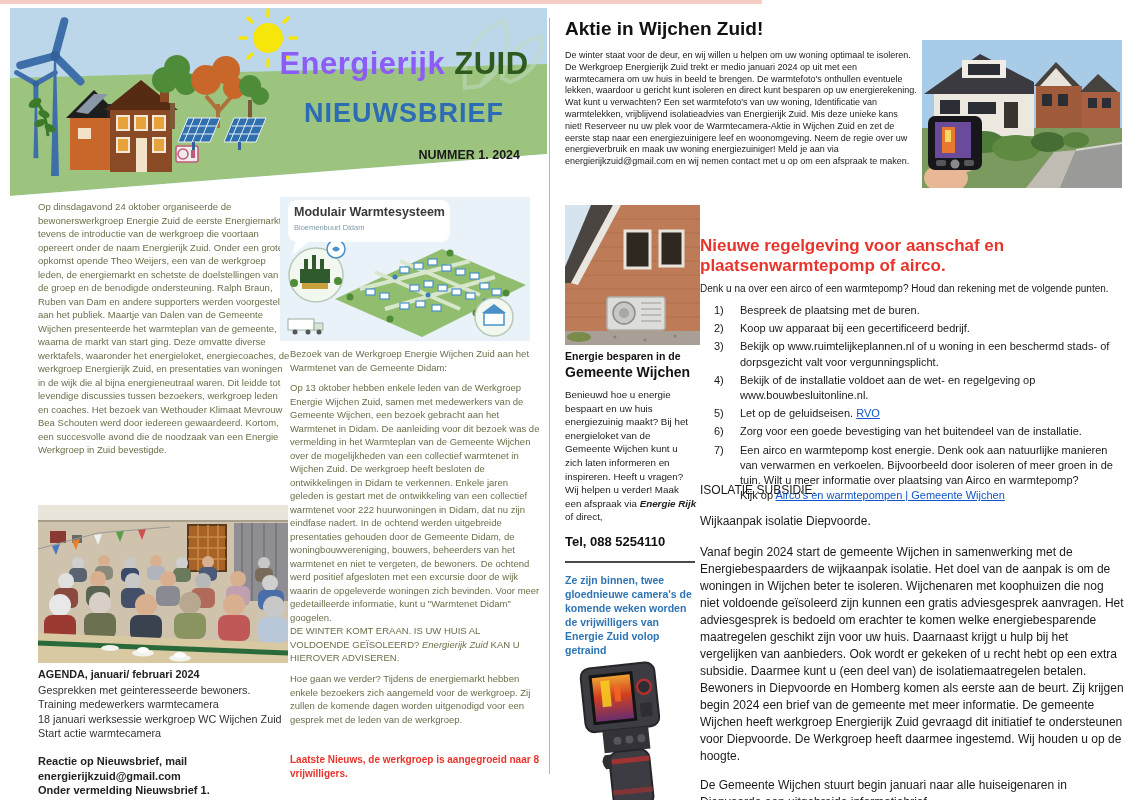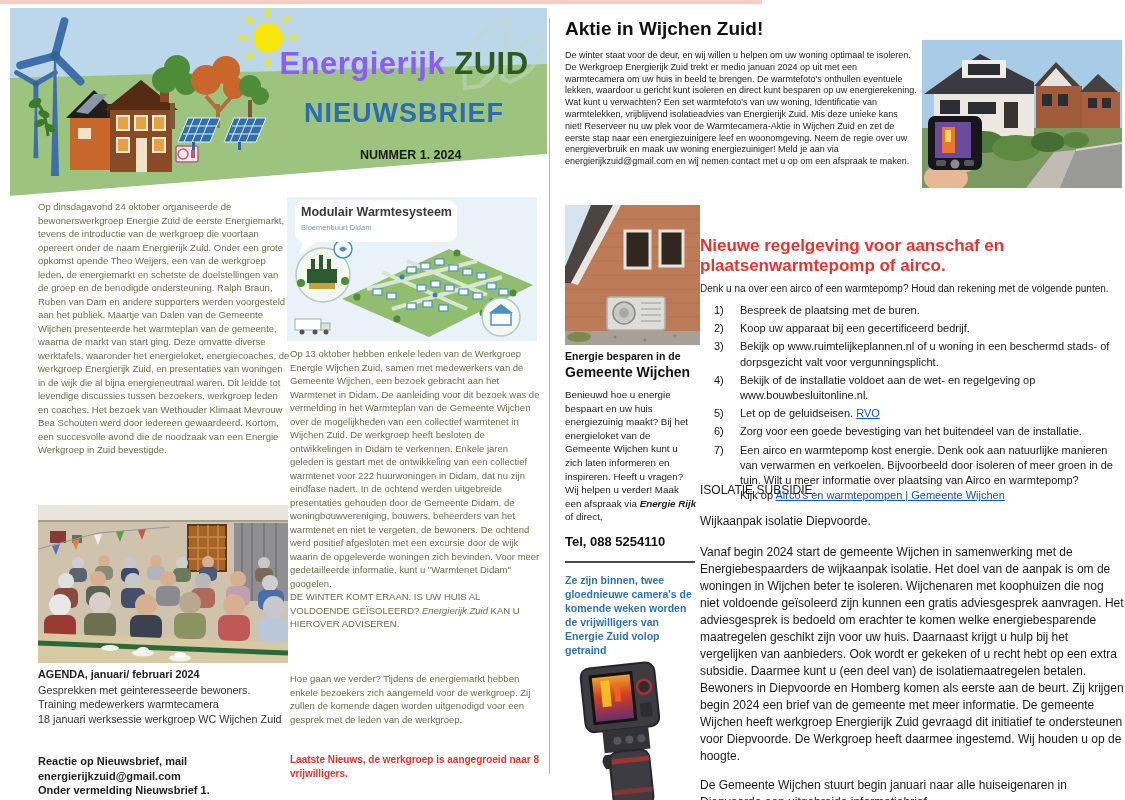--- a/index.html
+++ b/index.html
@@ -10,34 +10,34 @@
   .top-edge{left:0;top:0;width:762px;height:4px;background:#f6cdc5;}
   
   .banner{left:10px;top:8px;width:537px;height:188px;}
   .banner svg{display:block;}
   .banner-title{left:252px;top:38px;width:284px;text-align:center;font-weight:bold;
                 font-size:31px;letter-spacing:0.5px;}
   .banner-title .blue{color:#8b5cf6;text-align:center;}
   .banner-title .green{color:#2d5a1e;}
   .banner-sub{left:252px;top:90px;width:284px;text-align:center;font-weight:bold;
               font-size:27px;color:#2b6cb5;letter-spacing:1px;}
-  .banner-issue{left:350px;top:140px;width:160px;text-align:left;font-weight:bold;
+  .banner-issue{left:350px;top:140px;width:160px;text-align:right;font-weight:bold;
                 font-size:12.5px;color:#1a1a1a;}
   
   .olive{color:#6e6d4b;font-size:9.5px;line-height:13.5px;}
   .intro{left:38px;top:200px;width:252px;}
   .mid-flow{left:290px;top:347px;width:252px;}
   .mid-flow .bezoek-heading{margin-bottom:7px;}
   .mid-flow .winter{}
   .verder{left:290px;top:672px;width:252px;}
   .laatste{left:290px;top:753px;width:252px;color:#e8342c;font-weight:bold;
            font-size:10px;line-height:14px;}
   
   .audience-photo{left:38px;top:505px;width:250px;height:158px;}
-  .warmte-illus{left:287px;top:197px;width:250px;height:109px;background:#e9f2f8;}
+  .warmte-illus{left:280px;top:197px;width:250px;height:109px;background:#e9f2f8;}
   .illus-title{left:14px;top:8px;width:170px;font-size:12.5px;color:#3a3a3a;font-weight:600;}
   .illus-sub{left:14px;top:26px;width:170px;font-size:7.5px;color:#7d9aa8;}
   .brick-photo{left:565px;top:205px;width:135px;height:140px;}
   .street-photo{left:922px;top:40px;width:200px;height:148px;}
   
   .agenda{left:38px;top:667px;width:265px;color:#333;font-size:10.8px;line-height:14.6px;}
   .agenda .agenda-heading{font-weight:bold;color:#222;margin-bottom:1px;}
   .reactie{left:38px;top:754px;width:268px;color:#222;font-weight:bold;
            font-size:11px;line-height:14.5px;}
   
@@ -263,20 +263,21 @@
         <ellipse cx="142" cy="150" rx="6" ry="3" fill="#ffffff"></ellipse>
       <ellipse cx="72" cy="143" rx="9" ry="3" fill="#f2f2ee"></ellipse>
     </svg>
   </div>
 
   <div class="abs agenda">
     <div class="agenda-heading">AGENDA, januari/ februari 2024</div>
     <div>Gesprekken met geinteresseerde bewoners.</div>
     <div>Training medewerkers warmtecamera</div>
     <div>18 januari werksessie werkgroep WC Wijchen Zuid</div>
+    <div>Start actie warmtecamera</div>
   </div>
 
   <div class="abs reactie">
     <div>Reactie op Nieuwsbrief, mail energierijkzuid@gmail.com</div>
     <div>Onder vermelding Nieuwsbrief 1.</div>
   </div>
 
   <div class="abs warmte-illus">
     <svg viewBox="0 0 250 144" width="250" height="144" style="position:absolute;left:0;top:0;">
       <rect width="250" height="144" fill="#e9f2f8"></rect>
@@ -339,20 +340,21 @@
         <circle cx="39" cy="135" r="2.5" fill="#555"></circle>
 
       <rect x="8" y="3" width="162" height="42" rx="9" fill="#ffffff"></rect>
       <polygon points="16,44 30,44 12,58" fill="#ffffff"></polygon>
     </svg>
     <div class="abs illus-title">Modulair Warmtesysteem</div>
     <div class="abs illus-sub">Bloemenbuurt Didam</div>
   </div>
 
   <div class="abs olive mid-flow">
+    <div class="bezoek-heading">Bezoek van de Werkgroep Energie Wijchen Zuid aan het Warmtenet van de Gemeente Didam:</div>
     <div>Op 13 oktober hebben enkele leden van de Werkgroep Energie Wijchen Zuid, samen met medewerkers van de Gemeente Wijchen, een bezoek gebracht aan het Warmtenet in Didam. De aanleiding voor dit bezoek was de vermelding in het Warmteplan van de Gemeente Wijchen over de mogelijkheden van een collectief warmtenet in Wijchen Zuid. De werkgroep heeft besloten de ontwikkelingen in Didam te verkennen. Enkele jaren geleden is gestart met de ontwikkeling van een collectief warmtenet voor 222 huurwoningen in Didam, dat nu zijn eindfase nadert. In de ochtend werden uitgebreide presentaties gehouden door de Gemeente Didam, de woningbouwvereniging, bouwers, beheerders van het warmtenet en niet te vergeten, de bewoners. De ochtend werd positief afgesloten met een excursie door de wijk waarin de opgeleverde woningen zich bevinden. Voor meer gedetailleerde informatie, kunt u "Warmtenet Didam" googelen.</div>
     <div class="winter">
       <span>DE WINTER KOMT ERAAN. IS UW HUIS AL VOLDOENDE GEÏSOLEERD? </span><span class="it">Energierijk Zuid</span><span> KAN U HIEROVER ADVISEREN.</span>
     </div>
   </div>
 
   <div class="abs olive verder">Hoe gaan we verder? Tijdens de energiemarkt hebben enkele bezoekers zich aangemeld voor de werkgroep. Zij zullen de komende dagen worden uitgenodigd voor een gesprek met de leden van de werkgroep.</div>
   <div class="abs laatste">Laatste Nieuws, de werkgroep is aangegroeid naar 8 vrijwilligers.</div>
 
   <div class="abs divider-v"></div>

